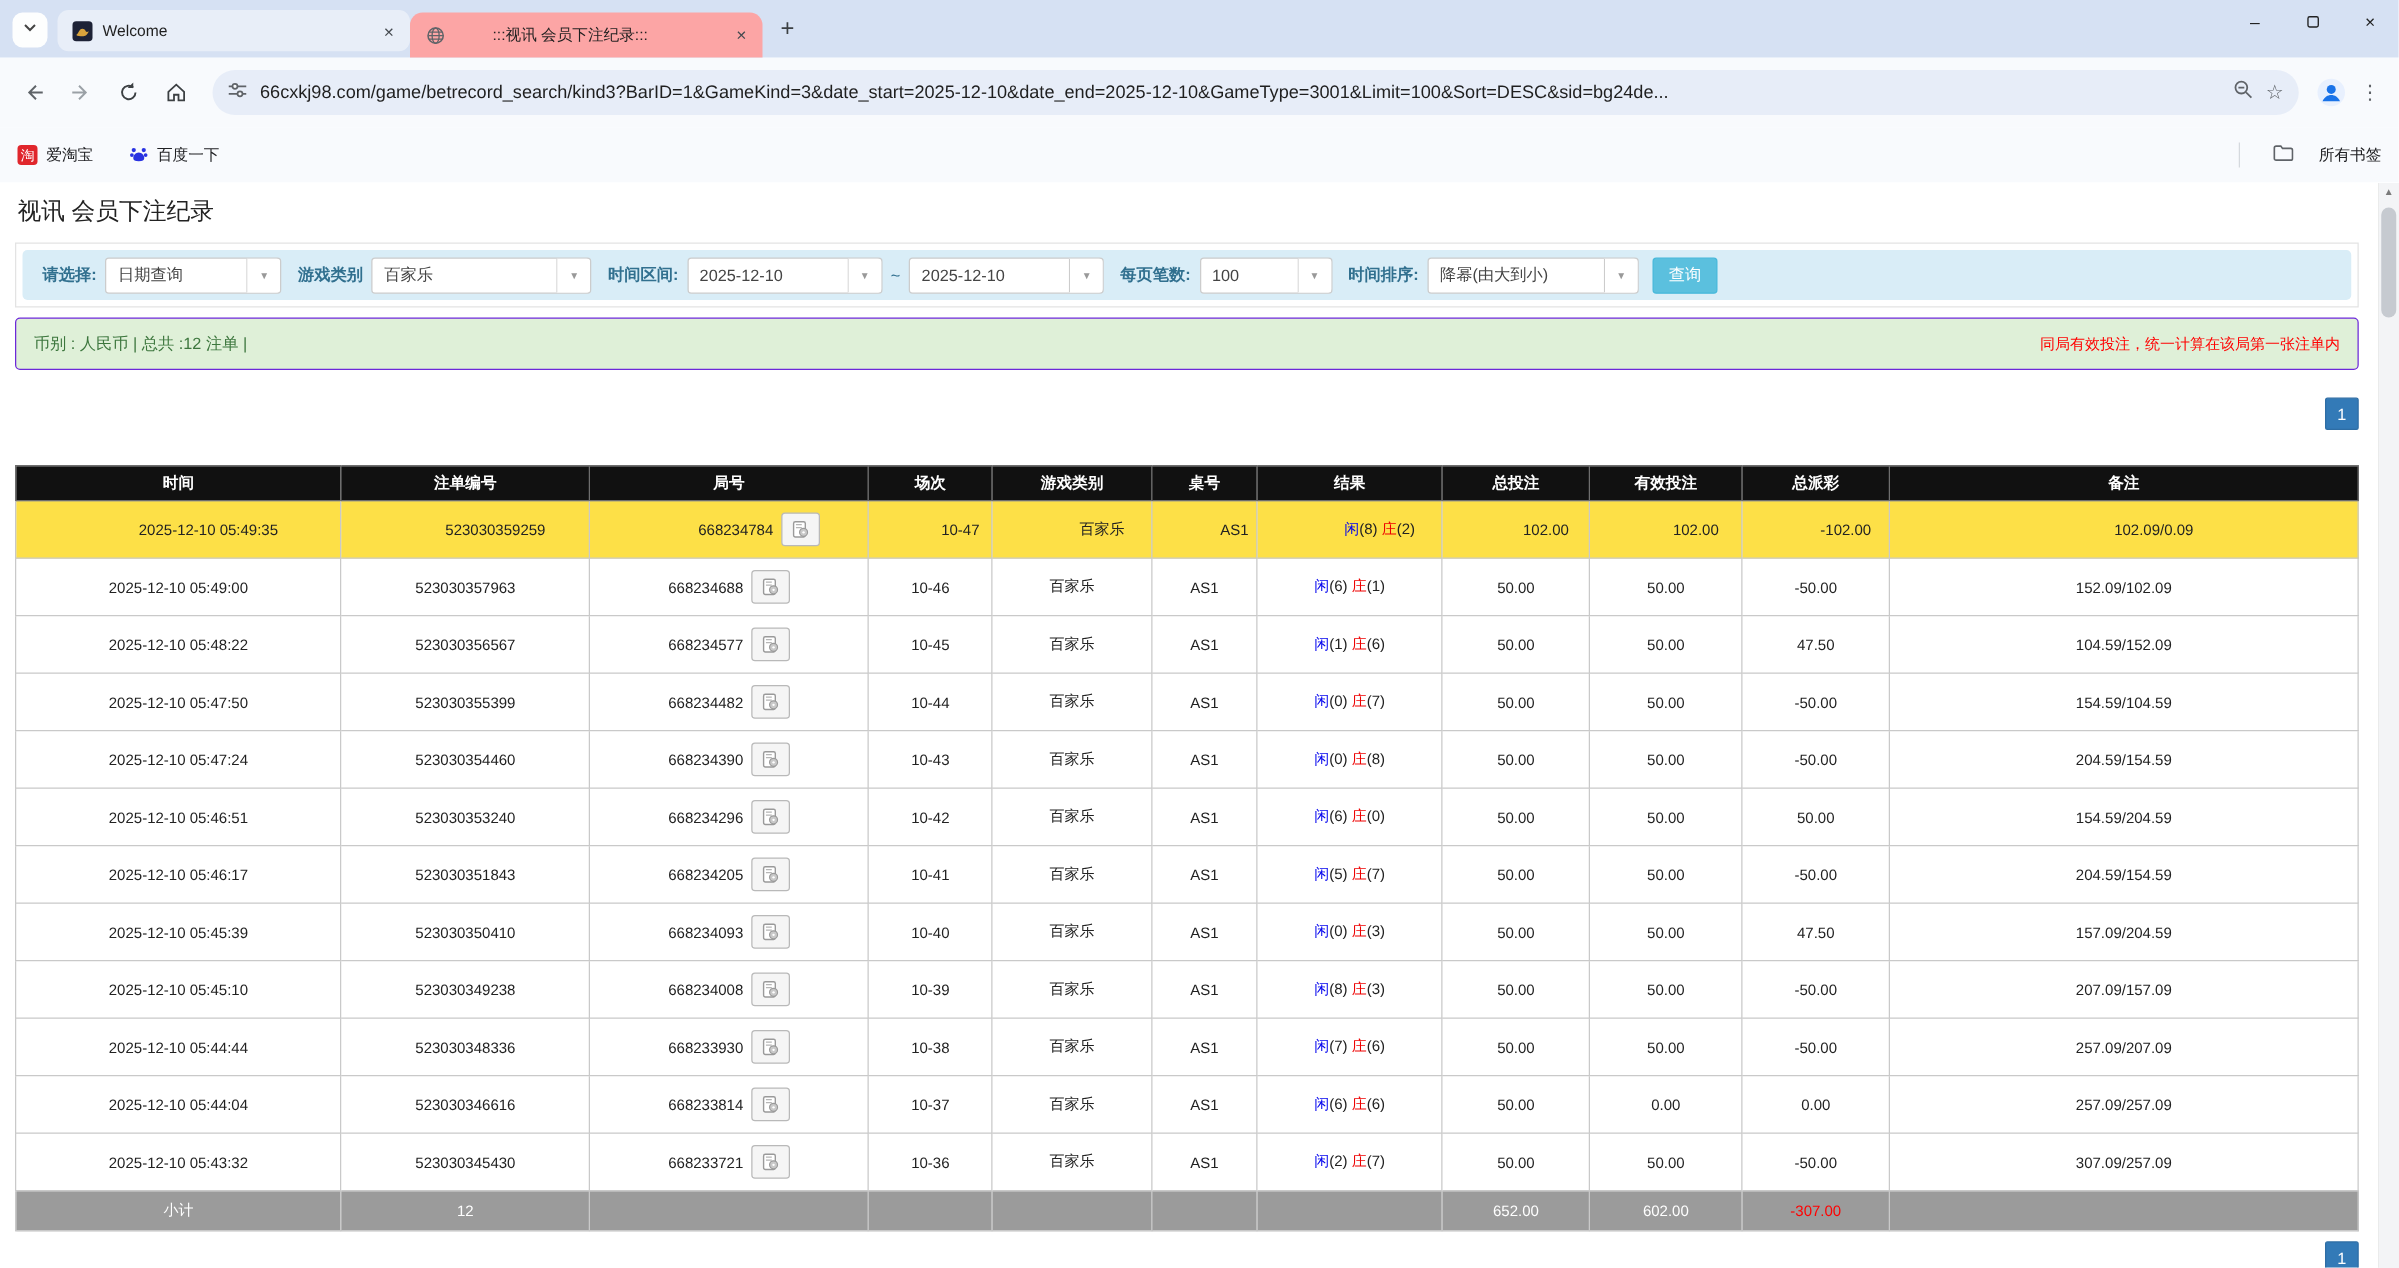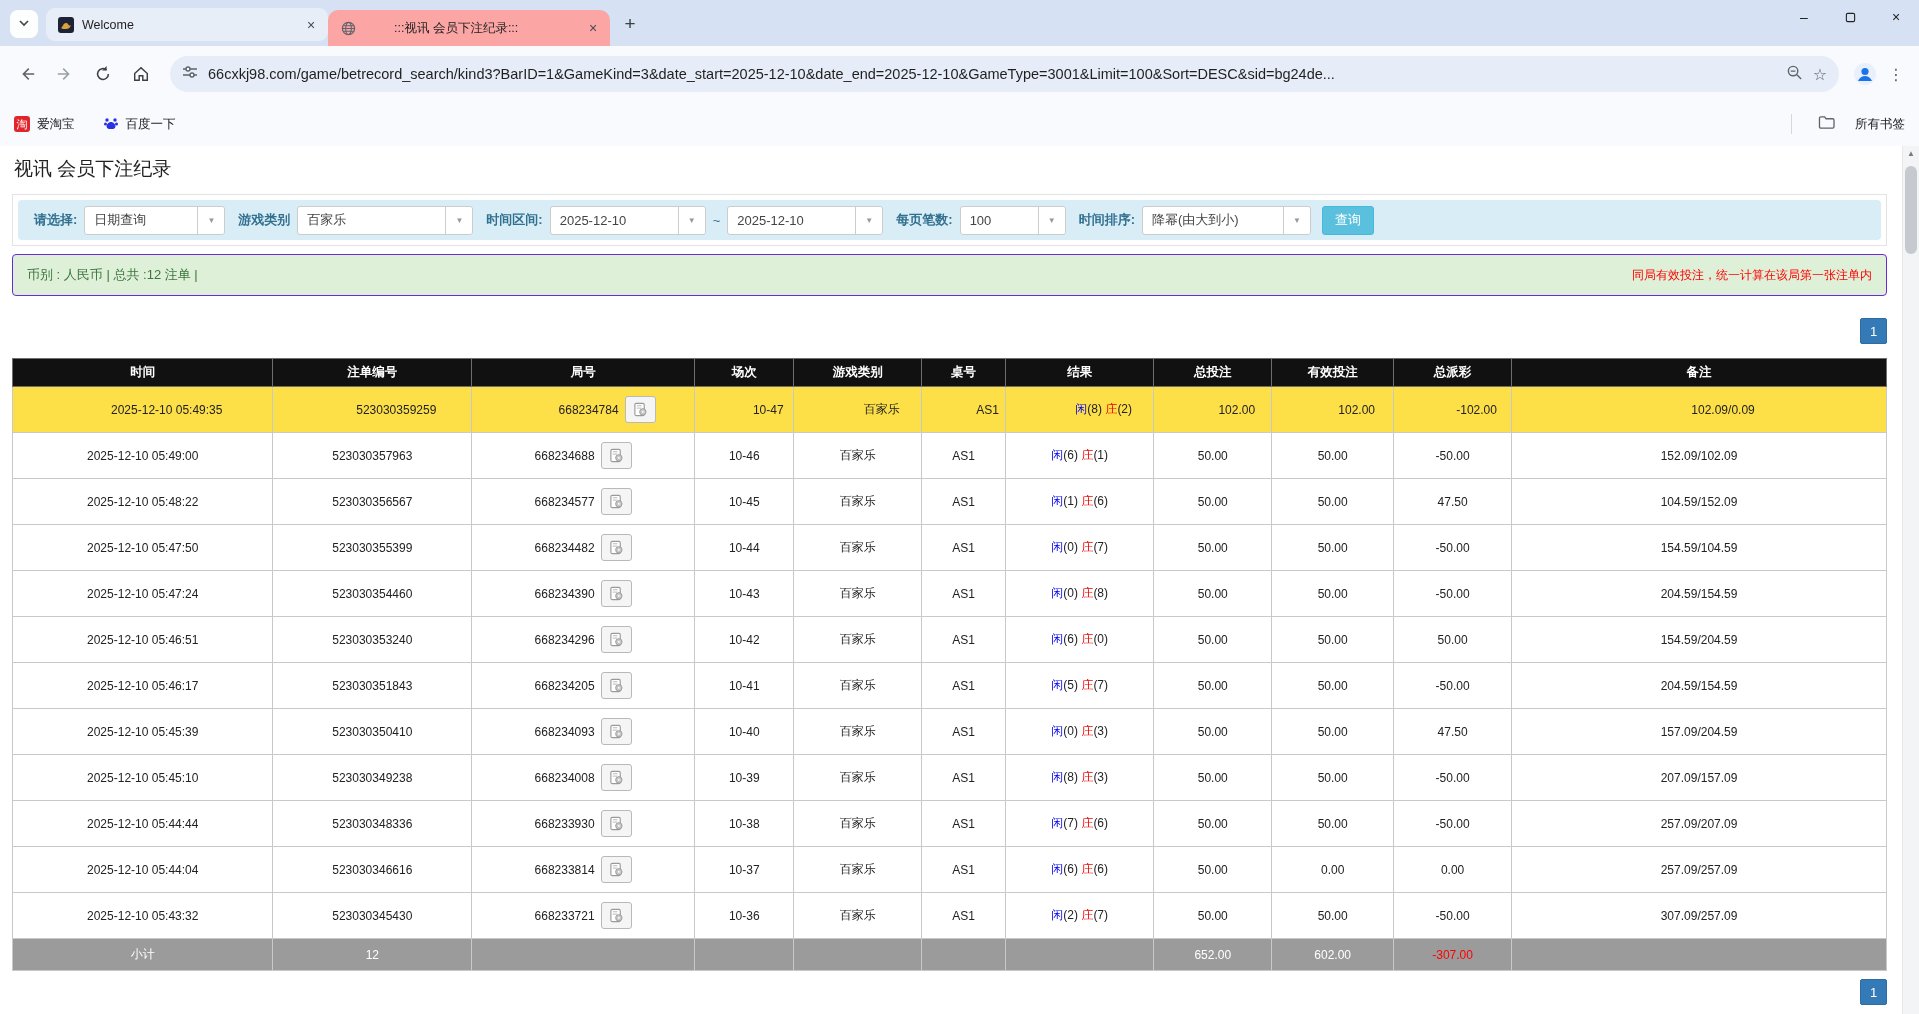--- a/index.html
+++ b/index.html
@@ -59,21 +59,21 @@
   .summary-bar { margin-top:8px; background:#dff0d8; border:1px solid #6d28d9; border-radius:4px;
     padding:11px 14px; display:flex; justify-content:space-between; align-items:center; }
   .summary-left { font-size:13px; color:#3c763d; }
   .summary-notice { font-size:12px; color:#ff0000; }
 
   .pagi-top { margin-top:22px; text-align:right; }
   .page-btn { display:inline-flex; width:27px; height:26px; background:#337ab7; border:1px solid #2e6da4;
     color:#fff; font-size:13px; align-items:center; justify-content:center; border-radius:2px; cursor:pointer; }
   .pagi-bottom { margin-top:8px; text-align:right; }
 
-  table.bets { width:100%; border-collapse:collapse; margin-top:14px; font-size:12px; table-layout:fixed; }
+  table.bets { width:100%; border-collapse:collapse; margin-top:28px; font-size:12px; table-layout:fixed; }
   .bets th { background:#111; color:#fff; font-weight:bold; height:28px; font-size:12.5px;
     border:1px solid #6e6e6e; }
   .bets td { border:1px solid #c9c9c9; height:46px; text-align:center; color:#222; background:#fff; }
   .bets tr.hl td { background:#fde047;padding-left:48px; }
   .f-total { color:#1668dc; cursor:pointer; }
   .neg { color:#ff0000; }
   .res-p { color:#0000ee; } .res-b { color:#ee0000; }
   .round-cell { display:flex; align-items:center; justify-content:center; gap:6px; }
   .film-btn { width:31px; height:27px; background:#f5f5f5; border:1px solid #b9b9b9; border-radius:3px;
     display:inline-flex; align-items:center; justify-content:center; cursor:pointer; }

